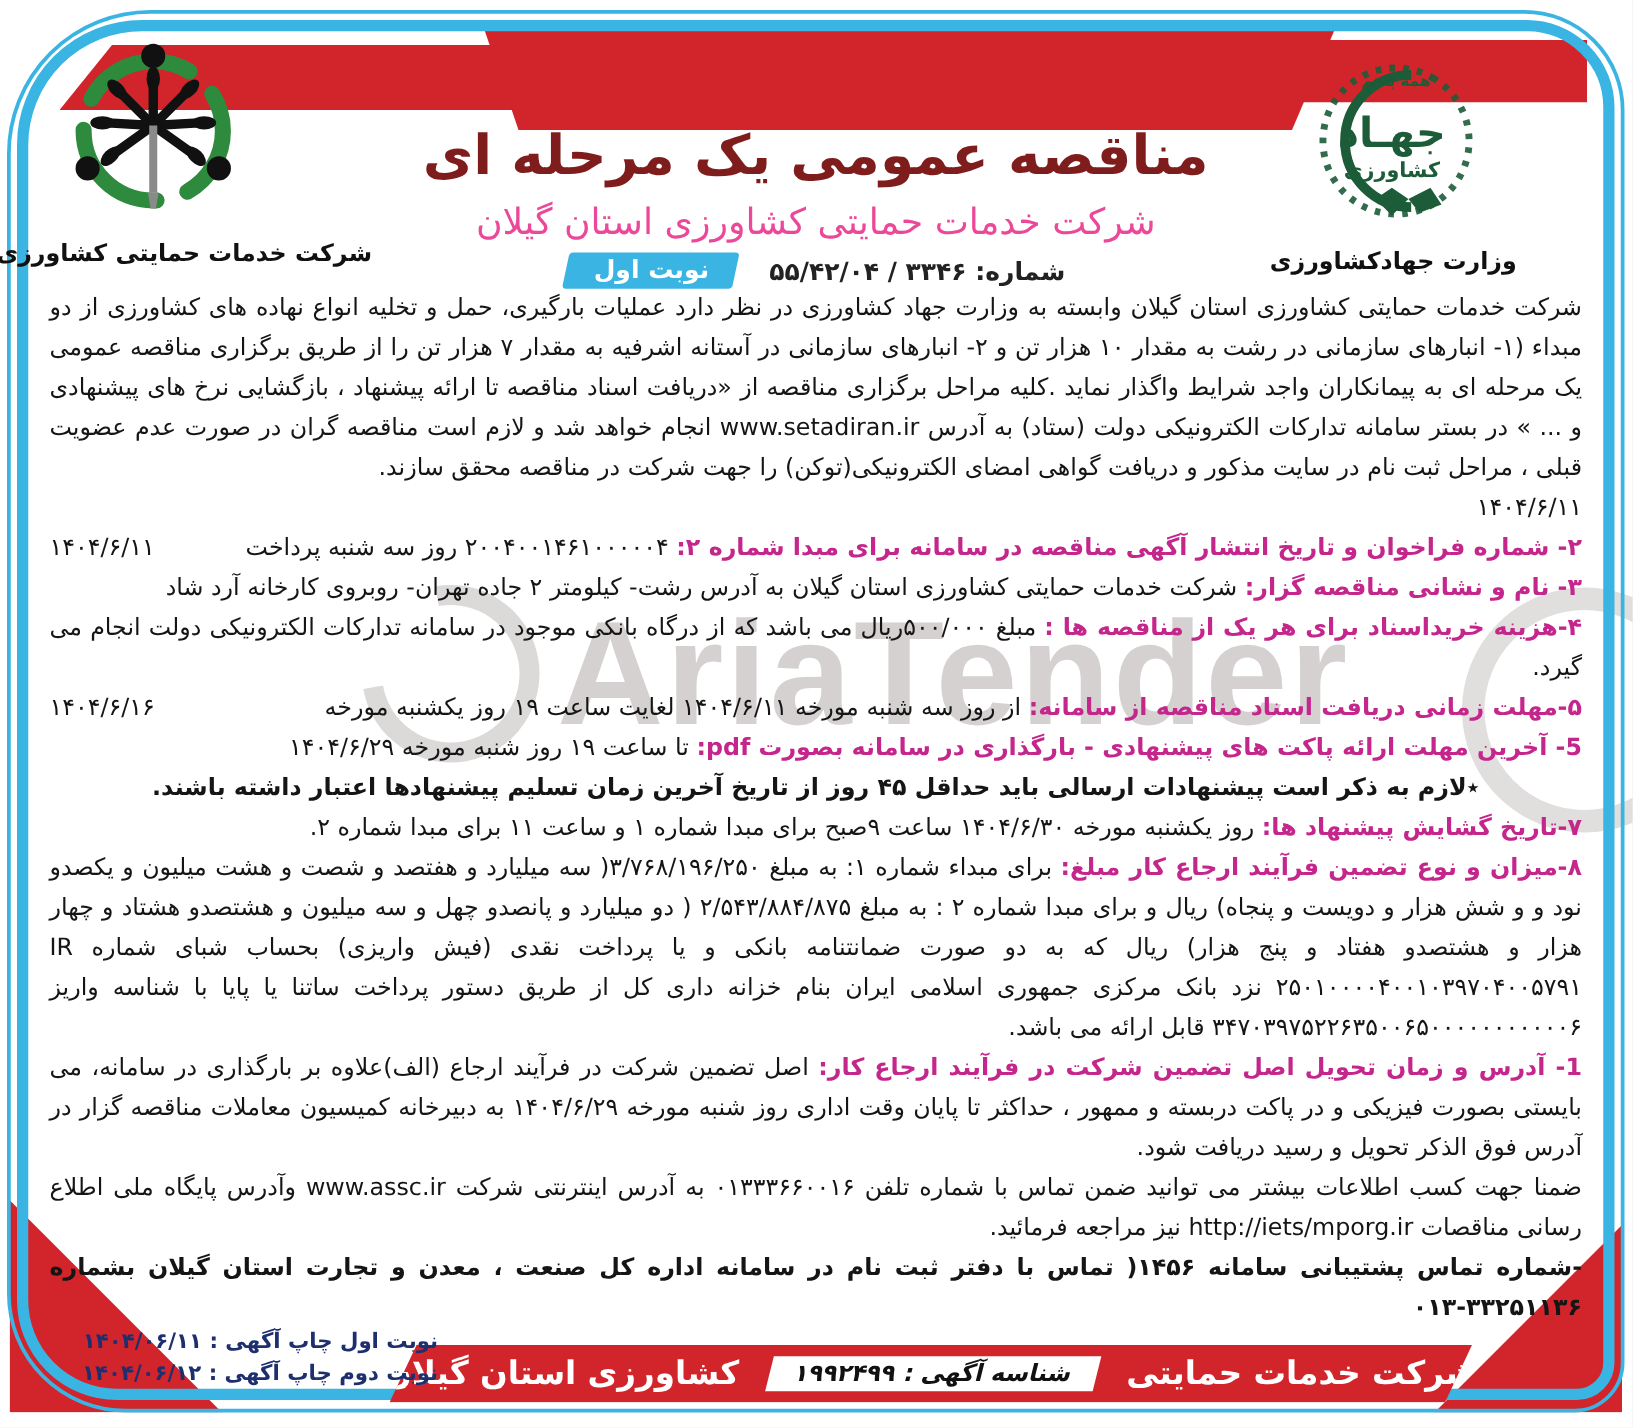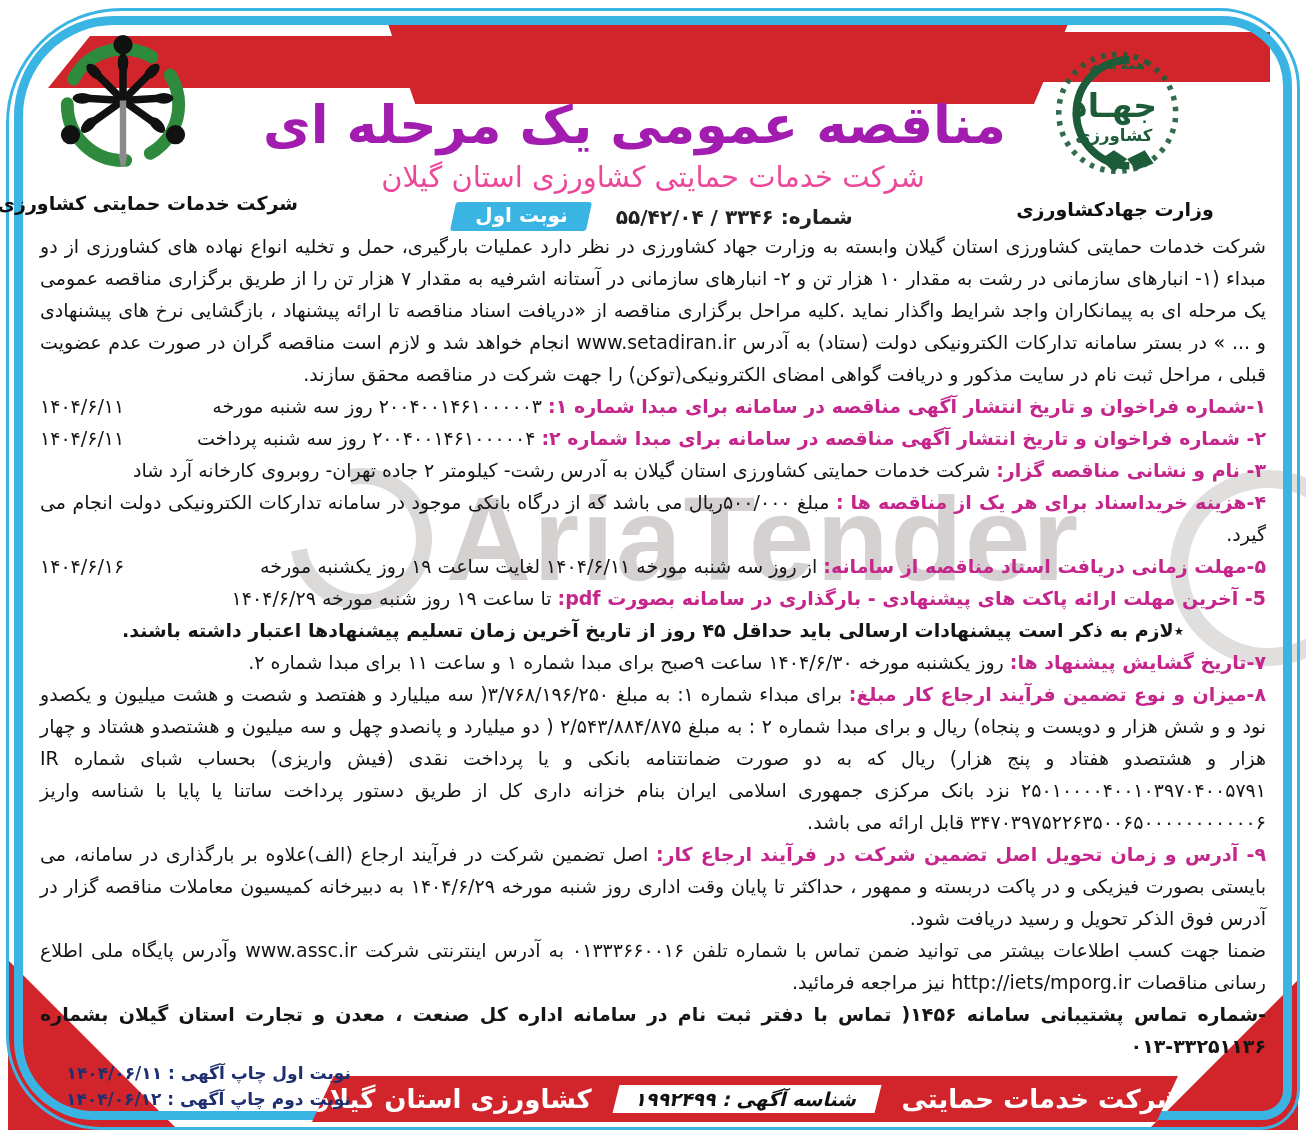--- a/index.html
+++ b/index.html
@@ -22,21 +22,21 @@
   .corner{position:absolute;background:#d2252b;z-index:1;}
   .corner-bl{left:8px;bottom:12px;width:170px;height:170px;
        clip-path:polygon(0 0,0 100%,100% 100%);}
   .corner-br{right:8px;bottom:12px;width:150px;height:150px;
        clip-path:polygon(100% 0,100% 100%,0 100%);}
   
   .logo-left{position:absolute;top:34px;left:48px;width:250px;text-align:left;z-index:3;}
   .logo-left .cap, .logo-right .cap{font-size:19px;font-weight:bold;color:#111;margin-top:4px;white-space:nowrap;}
   .logo-right{position:absolute;top:40px;right:86px;width:210px;text-align:center;z-index:3;}
   .head-center{position:absolute;top:96px;right:300px;left:300px;text-align:center;z-index:3;}
-  .title{font-size:52px;line-height:58px;font-weight:bold;color:#a21caf;white-space:nowrap;}
+  .title{font-size:44px;line-height:58px;font-weight:bold;color:#7f1d1d;white-space:nowrap;}
   .subtitle{font-size:29px;font-weight:normal;color:#ec4899;margin-top:6px;white-space:nowrap;}
   .numrow{margin-top:8px;font-size:20px;font-weight:bold;color:#222;
        display:flex;justify-content:center;gap:26px;align-items:center;}
   .badge{background:#3ab4e3;color:#fff;font-weight:bold;font-size:20px;
        padding:1px 22px 4px 22px;transform:skewX(-12deg);border-radius:3px;}
   .badge>span{display:inline-block;transform:skewX(12deg);}
   
   .content{position:absolute;top:230px;right:40px;left:40px;z-index:3;
        font-size:19px;line-height:32px;color:#151515;}
   .content p{margin:0;text-align:justify;}
@@ -132,38 +132,37 @@
     <div class="numrow">
       <span>شماره: ۳۳۴۶ / ۵۵/۴۲/۰۴</span>
       <span class="badge"><span>نوبت اول</span></span>
     </div>
   </div>
 
   <div class="content">
     <p>شرکت خدمات حمایتی کشاورزی استان گیلان وابسته به وزارت جهاد کشاورزی در نظر دارد عملیات بارگیری، حمل و تخلیه انواع نهاده های کشاورزی از دو مبداء (۱- انبارهای سازمانی در رشت به مقدار ۱۰ هزار تن و ۲- انبارهای سازمانی در آستانه اشرفیه به مقدار ۷ هزار تن را از طریق برگزاری مناقصه عمومی یک مرحله ای به پیمانکاران واجد شرایط واگذار نماید .کلیه مراحل برگزاری مناقصه از «دریافت اسناد مناقصه تا ارائه پیشنهاد ، بازگشایی نرخ های پیشنهادی و ... » در بستر سامانه تدارکات الکترونیکی دولت (ستاد) به آدرس www.setadiran.ir انجام خواهد شد و لازم است مناقصه گران در صورت عدم عضویت قبلی ، مراحل ثبت نام در سایت مذکور و دریافت گواهی امضای الکترونیکی(توکن) را جهت شرکت در مناقصه محقق سازند.</p>
     <div>
         <p class="item flexline">
-          <span class="main"><span class="lbl">۱-شماره فراخوان و تاریخ انتشار آگهی مناقصه در سامانه برای مبدا شماره ۱:</span><span> ۲۰۰۴۰۰۱۴۶۱۰۰۰۰۰۳ روز  سه شنبه مورخه</span></span>
           <span class="dt">۱۴۰۴/۶/۱۱</span>
         </p>
         <p class="item flexline">
           <span class="main"><span class="lbl">۲- شماره فراخوان و تاریخ انتشار آگهی مناقصه در سامانه برای مبدا شماره ۲:</span><span> ۲۰۰۴۰۰۱۴۶۱۰۰۰۰۰۴ روز  سه شنبه پرداخت</span></span>
           <span class="dt">۱۴۰۴/۶/۱۱</span>
         </p>
         <p class="item"><span class="main"><span class="lbl">۳- نام و نشانی مناقصه گزار:</span><span> شرکت خدمات حمایتی کشاورزی استان گیلان  به آدرس رشت- کیلومتر ۲ جاده تهران- روبروی کارخانه آرد شاد</span></span></p>
         <p class="item"><span class="main"><span class="lbl">۴-هزینه خریداسناد  برای هر یک از مناقصه ها :</span><span> مبلغ ۵۰۰/۰۰۰ریال می باشد که از درگاه بانکی موجود در سامانه تدارکات الکترونیکی دولت انجام می گیرد.</span></span></p>
         <p class="item flexline">
           <span class="main"><span class="lbl">۵-مهلت زمانی دریافت اسناد مناقصه از سامانه:</span><span> از روز  سه شنبه مورخه  ۱۴۰۴/۶/۱۱   لغایت ساعت ۱۹ روز یکشنبه مورخه</span></span>
           <span class="dt">۱۴۰۴/۶/۱۶</span>
         </p>
         <p class="item"><span class="main"><span class="lbl">5- آخرین مهلت ارائه پاکت های پیشنهادی - بارگذاری در سامانه بصورت pdf:</span><span> تا ساعت ۱۹ روز شنبه  مورخه  ۱۴۰۴/۶/۲۹</span></span></p>
         <p class="note-line">٭لازم به ذکر است پیشنهادات ارسالی باید حداقل ۴۵ روز از تاریخ آخرین زمان تسلیم پیشنهادها اعتبار داشته باشند.</p>
         <p class="item"><span class="main"><span class="lbl">۷-تاریخ گشایش پیشنهاد ها:</span><span> روز یکشنبه مورخه  ۱۴۰۴/۶/۳۰  ساعت  ۹صبح برای مبدا شماره ۱  و  ساعت  ۱۱ برای مبدا شماره ۲.</span></span></p>
         <p class="item"><span class="main"><span class="lbl">۸-میزان و نوع تضمین فرآیند ارجاع کار مبلغ:</span><span> برای مبداء شماره ۱:  به مبلغ  ۳/۷۶۸/۱۹۶/۲۵۰( سه  میلیارد و هفتصد و شصت و هشت میلیون و یکصدو نود و و شش هزار و دویست و پنجاه) ریال و برای مبدا شماره ۲ : به مبلغ ۲/۵۴۳/۸۸۴/۸۷۵ ( دو میلیارد و  پانصدو چهل و سه میلیون و هشتصدو هشتاد و چهار هزار و هشتصدو هفتاد و پنج هزار) ریال که به  دو صورت ضمانتنامه بانکی و یا پرداخت نقدی (فیش واریزی) بحساب شبای شماره IR ۲۵۰۱۰۰۰۰۴۰۰۱۰۳۹۷۰۴۰۰۵۷۹۱ نزد بانک مرکزی جمهوری اسلامی ایران بنام خزانه داری کل از طریق دستور پرداخت ساتنا یا پایا با شناسه واریز ۳۴۷۰۳۹۷۵۲۲۶۳۵۰۰۶۵۰۰۰۰۰۰۰۰۰۰۰۶ قابل ارائه می باشد.</span></span></p>
-        <p class="item"><span class="main"><span class="lbl">۹- آدرس و زمان تحویل اصل تضمین شرکت در فرآیند ارجاع کار:</span><span> اصل تضمین شرکت در فرآیند ارجاع (الف)علاوه بر بارگذاری در سامانه، می بایستی بصورت فیزیکی و در پاکت دربسته و ممهور ، حداکثر تا پایان وقت اداری روز  شنبه مورخه  ۱۴۰۴/۶/۲۹  به دبیرخانه کمیسیون معاملات مناقصه گزار در آدرس فوق الذکر تحویل و رسید دریافت شود.</span></span></p>
+        <p class="item"><span class="main"><span class="lbl">1- آدرس و زمان تحویل اصل تضمین شرکت در فرآیند ارجاع کار:</span><span> اصل تضمین شرکت در فرآیند ارجاع (الف)علاوه بر بارگذاری در سامانه، می بایستی بصورت فیزیکی و در پاکت دربسته و ممهور ، حداکثر تا پایان وقت اداری روز  شنبه مورخه  ۱۴۰۴/۶/۲۹  به دبیرخانه کمیسیون معاملات مناقصه گزار در آدرس فوق الذکر تحویل و رسید دریافت شود.</span></span></p>
       </div>
     <p>ضمنا جهت کسب اطلاعات بیشتر می توانید ضمن تماس با شماره تلفن ۰۱۳۳۳۶۶۰۰۱۶  به  آدرس اینترنتی شرکت www.assc.ir وآدرس  پایگاه ملی اطلاع رسانی مناقصات http://iets/mporg.ir نیز مراجعه فرمائید.</p>
     <p class="support-line">-شماره تماس پشتیبانی سامانه ۱۴۵۶( تماس با دفتر ثبت نام در سامانه اداره کل صنعت ، معدن و تجارت استان گیلان بشماره ۳۳۲۵۱۱۳۶-۰۱۳</p>
   </div>
 
   <div class="print-dates">
     <div>نوبت اول چاپ آگهی : ۱۴۰۴/۰۶/۱۱</div>
     <div>نوبت دوم چاپ آگهی : ۱۴۰۴/۰۶/۱۲</div>
   </div>
 

